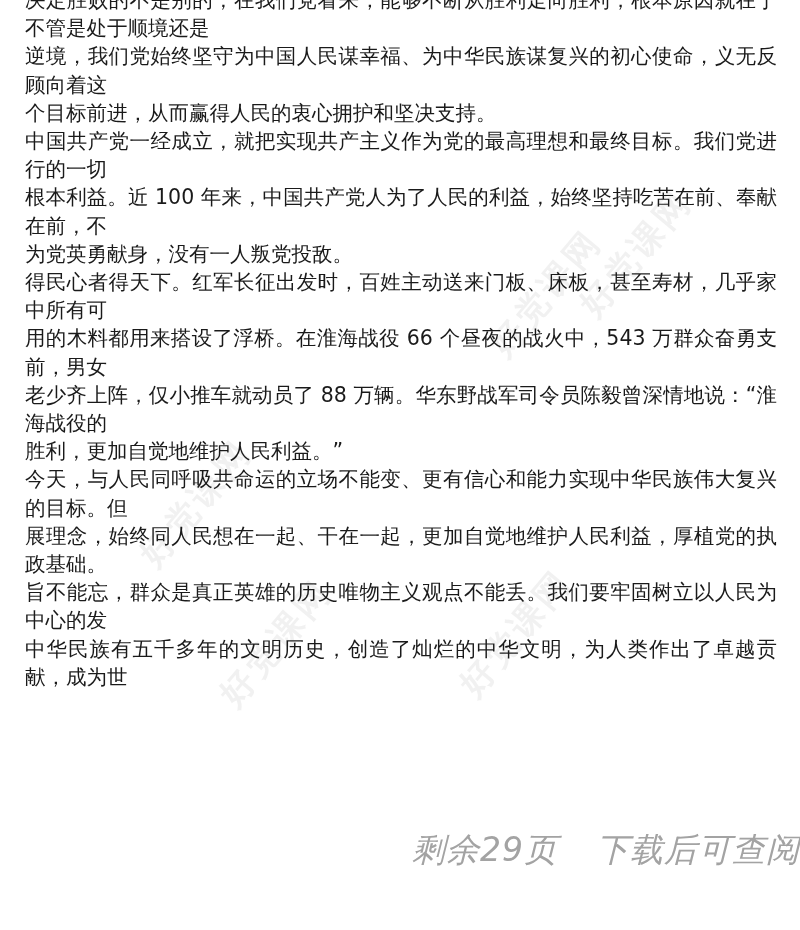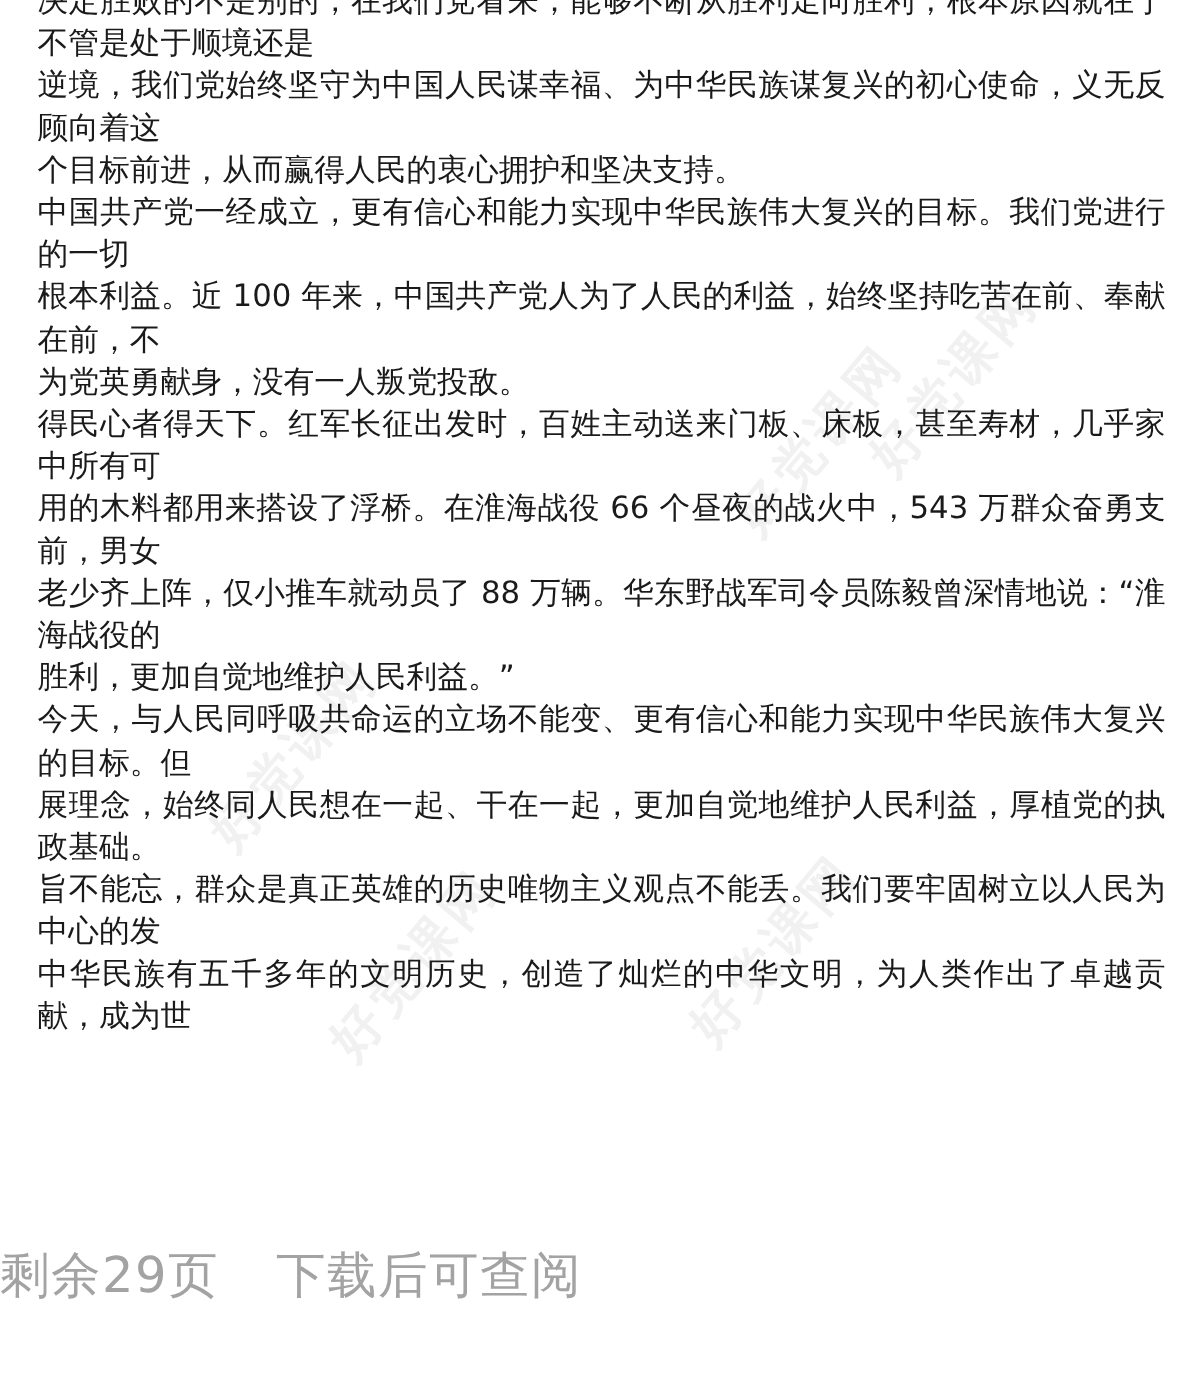--- a/index.html
+++ b/index.html
@@ -46,24 +46,25 @@
     transform: rotate(-50deg);
     white-space: nowrap;
     pointer-events: none;
     letter-spacing: 4px;
   }
   .more-banner {
     position: absolute;
     left: 0;
     top: 828px;
     width: 800px;
-    text-align: left;
+    text-align: right;
     font-size: 33px;
     color: #a3a3a3;
     letter-spacing: 1px;
+    font-style: italic;
   }
   .more-banner .gap {
     display: inline-block;
     width: 38px;
   }
 </style>
 </head>
 <body>
 
 <div class="page">
@@ -71,21 +72,21 @@
   <div class="watermark" style="left:470px; top:270px;">好党课网</div>
   <div class="watermark" style="left:120px; top:480px;">好党课网</div>
   <div class="watermark" style="left:200px; top:620px;">好党课网</div>
   <div class="watermark" style="left:440px; top:610px;">好党课网</div>
   <div class="watermark" style="left:560px; top:230px;">好党课网</div>
 
   <div class="doc-body">
     <p>决定胜败的不是别的，在我们党看来，能够不断从胜利走向胜利，根本原因就在于不管是处于顺境还是</p>
     <p>逆境，我们党始终坚守为中国人民谋幸福、为中华民族谋复兴的初心使命，义无反顾向着这</p>
     <p>个目标前进，从而赢得人民的衷心拥护和坚决支持。</p>
-    <p>中国共产党一经成立，更有信心和能力实现中华民族伟大复兴的目标。我们党进行的一切</p>
+    <p>中国共产党一经成立，就把实现共产主义作为党的最高理想和最终目标。我们党进行的一切</p>
     <p>根本利益。近 100 年来，中国共产党人为了人民的利益，始终坚持吃苦在前、奉献在前，不</p>
     <p>为党英勇献身，没有一人叛党投敌。</p>
     <p>得民心者得天下。红军长征出发时，百姓主动送来门板、床板，甚至寿材，几乎家中所有可</p>
     <p>用的木料都用来搭设了浮桥。在淮海战役 66 个昼夜的战火中，543 万群众奋勇支前，男女</p>
     <p>老少齐上阵，仅小推车就动员了 88 万辆。华东野战军司令员陈毅曾深情地说：“淮海战役的</p>
     <p>胜利，更加自觉地维护人民利益。”</p>
     <p>今天，与人民同呼吸共命运的立场不能变、更有信心和能力实现中华民族伟大复兴的目标。但</p>
     <p>展理念，始终同人民想在一起、干在一起，更加自觉地维护人民利益，厚植党的执政基础。</p>
     <p>旨不能忘，群众是真正英雄的历史唯物主义观点不能丢。我们要牢固树立以人民为中心的发</p>
     <p>中华民族有五千多年的文明历史，创造了灿烂的中华文明，为人类作出了卓越贡献，成为世</p>

